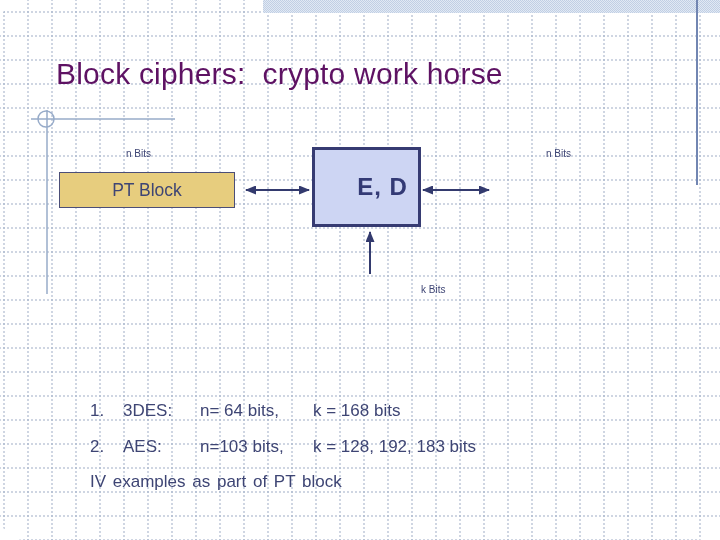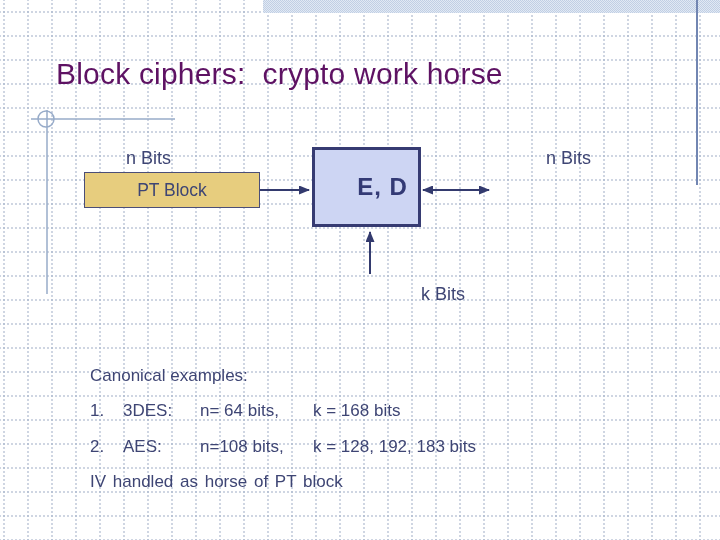--- a/index.html
+++ b/index.html
@@ -4,39 +4,40 @@
 <style>
   html,body{margin:0;padding:0;}
   body{width:720px;height:540px;overflow:hidden;font-family:"Liberation Sans",sans-serif;}
   .slide{
     position:relative;width:720px;height:540px;background-color:#ffffff;
     background-image:
       radial-gradient(circle at 1px 1px, rgba(168,180,203,.55) 1px, transparent 1.3px),
       radial-gradient(circle at 1px 1px, rgba(168,180,203,.55) 1px, transparent 1.3px);
     background-size:4px 24px,24px 4px;
     background-position:3px 11px,3px 11px;
+    border-radius:24px;
   }
   .top-bar{
     position:absolute;left:263px;top:0;width:457px;height:13px;
     background-image:repeating-conic-gradient(#c1cfe4 0% 25%, #e1e9f4 0% 50%);
     background-size:2px 2px;
   }
   .right-line{position:absolute;left:696px;top:0;width:2px;height:185px;background:#7286b2;}
   .title{
     position:absolute;left:56px;top:56px;margin:0;font-size:30px;line-height:36px;
     font-weight:normal;color:#5e1263;white-space:pre;letter-spacing:.2px;
   }
   svg.overlay{position:absolute;left:0;top:0;width:720px;height:540px;pointer-events:none;}
-  .dlabel{position:absolute;font-size:18px;color:#3e4574;}
+  .dlabel{position:absolute;font-size:10px;color:#3e4574;}
   .box{
     position:absolute;display:flex;align-items:center;justify-content:center;
     box-sizing:border-box;color:#3e4574;font-size:17.5px;
   }
   .tan{background:#e7cd7e;border:1px solid #4b4e78;}
-  .pt{left:84px;top:172px;width:176px;height:36px;}
+  .pt{left:59px;top:172px;width:176px;height:36px;}
   .ct{left:492px;top:172px;width:175px;height:36px;}
   .key{left:330px;top:275px;width:78px;height:34px;border-color:#3f3f58;}
   .ed{
     left:312px;top:147px;width:109px;height:80px;
     background:#cdd5f3;border:3px solid #363b72;
     font-size:24px;font-weight:bold;color:#333a75;letter-spacing:1px;padding-left:32px;
   }
   .note{position:absolute;left:90px;color:#3e4574;font-size:17px;white-space:nowrap;}
   .n-heading{top:366px;}
   .n-item1{top:401px;}
@@ -81,25 +82,24 @@
   <div class="dlabel" style="left:546px;top:148px">n Bits</div>
   <div class="dlabel" style="left:421px;top:284px">k Bits</div>
 
   <div class="box tan pt">
     <span>PT Block</span>
   </div>
   <div class="box ed">
     <span>E, D</span>
   </div>
 
-  <div class="note n-heading">Canonical examples:</div>
 
   <div class="note n-item1">
     <span class="c-num">1.</span><span class="c-name">3DES:</span><span class="c-n">n= 64 bits,</span><span>k = 168 bits</span>
   </div>
 
   <div class="note n-item2">
-    <span class="c-num">2.</span><span class="c-name">AES:</span><span class="c-n">n=108 bits,</span><span>k = 128, 192, 183 bits</span>
+    <span class="c-num">2.</span><span class="c-name">AES:</span><span class="c-n">n=103 bits,</span><span>k = 128, 192, 183 bits</span>
   </div>
 
-  <div class="note n-footer">IV handled as horse of PT block</div>
+  <div class="note n-footer">IV examples as part of PT block</div>
 
 </div>
 
 </body></html>

